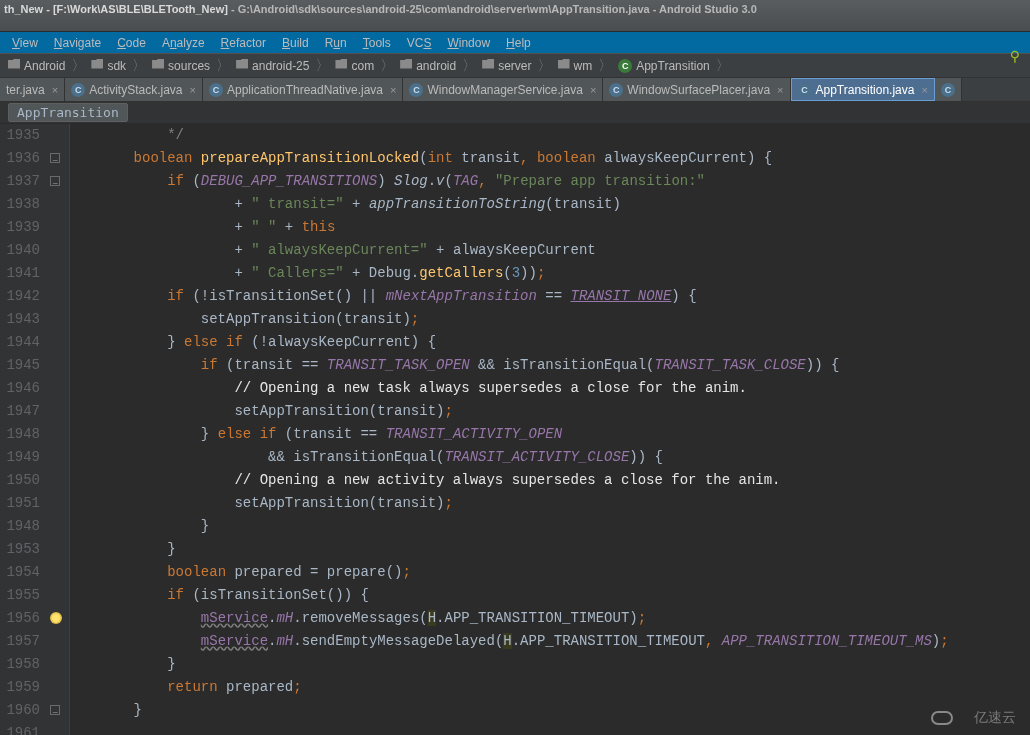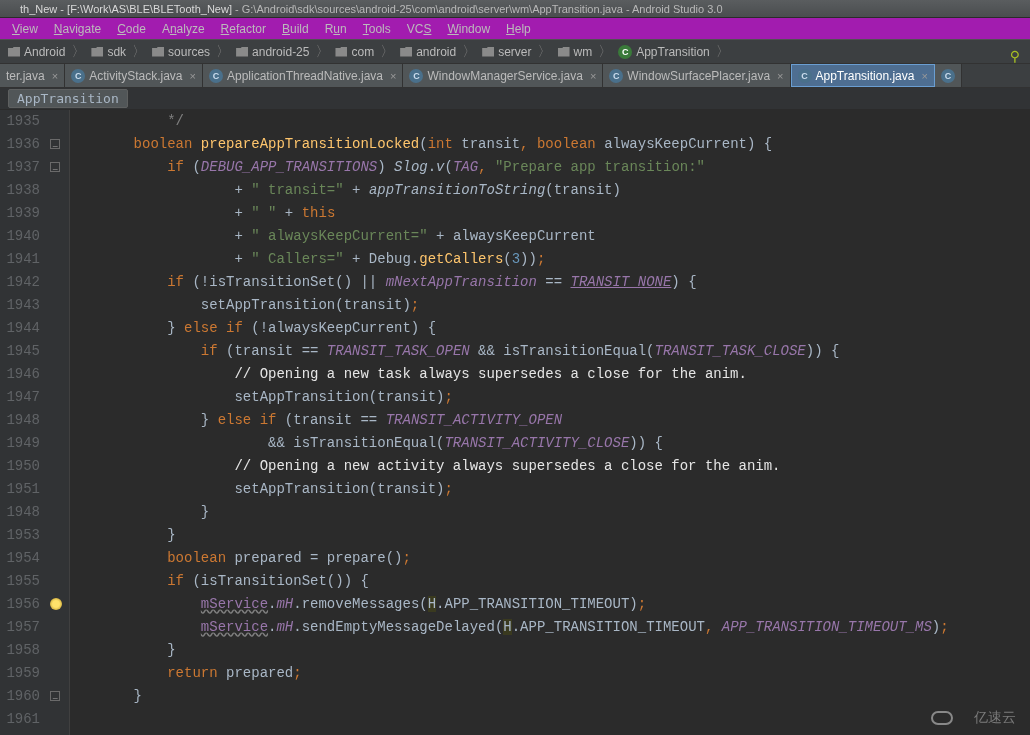--- a/index.html
+++ b/index.html
@@ -9,37 +9,38 @@
     background: #3c3f41;
     font-family: "Segoe UI", Tahoma, sans-serif;
     font-size: 12px;
     color: #bbbbbb;
     overflow: hidden;
     position: relative;
   }
 
   
   .title-bar {
-    height: 18px;
+    height: 32px;
     background: linear-gradient(#5a5d5f, #4a4d4f);
     border-bottom: 1px solid #2b2b2b;
     color: #d0d0d0;
     font-size: 11px;
     line-height: 18px;
-    padding: 0 20px;
+    padding: 0 4px;
     white-space: nowrap;
     overflow: hidden;
+    font-weight: bold;
   }
   .title-project { color: #d9d9d9; }
   .title-path { color: #b8b8b8; }
 
   
   .menu-bar {
     height: 22px;
-    background: #a21caf;
+    background: #0369a1;
     border-bottom: 1px solid #515151;
     display: flex;
     align-items: center;
     padding: 0 4px;
   }
   .menu-item {
     padding: 2px 8px;
     color: #bbbbbb;
     cursor: default;
   }
@@ -50,21 +51,21 @@
     height: 24px;
     background: #3c3f41;
     border-bottom: 1px solid #323232;
     display: flex;
     align-items: center;
     padding: 0 4px;
     gap: 0;
   }
   .crumb {
     display: flex;
-    align-items: center;
+    align-items: flex-start;
     padding: 0 4px;
     color: #bbbbbb;
     font-size: 12px;
   }
   .crumb .folder-icon {
     display:inline-block;width:12px;height:10px;background:#8a8a8a;margin-right:4px;
     clip-path: polygon(0 15%, 40% 15%, 50% 0, 100% 0, 100% 100%, 0 100%);
   }
   .crumb .class-icon {
     display:inline-flex;width:14px;height:14px;border-radius:50%;

